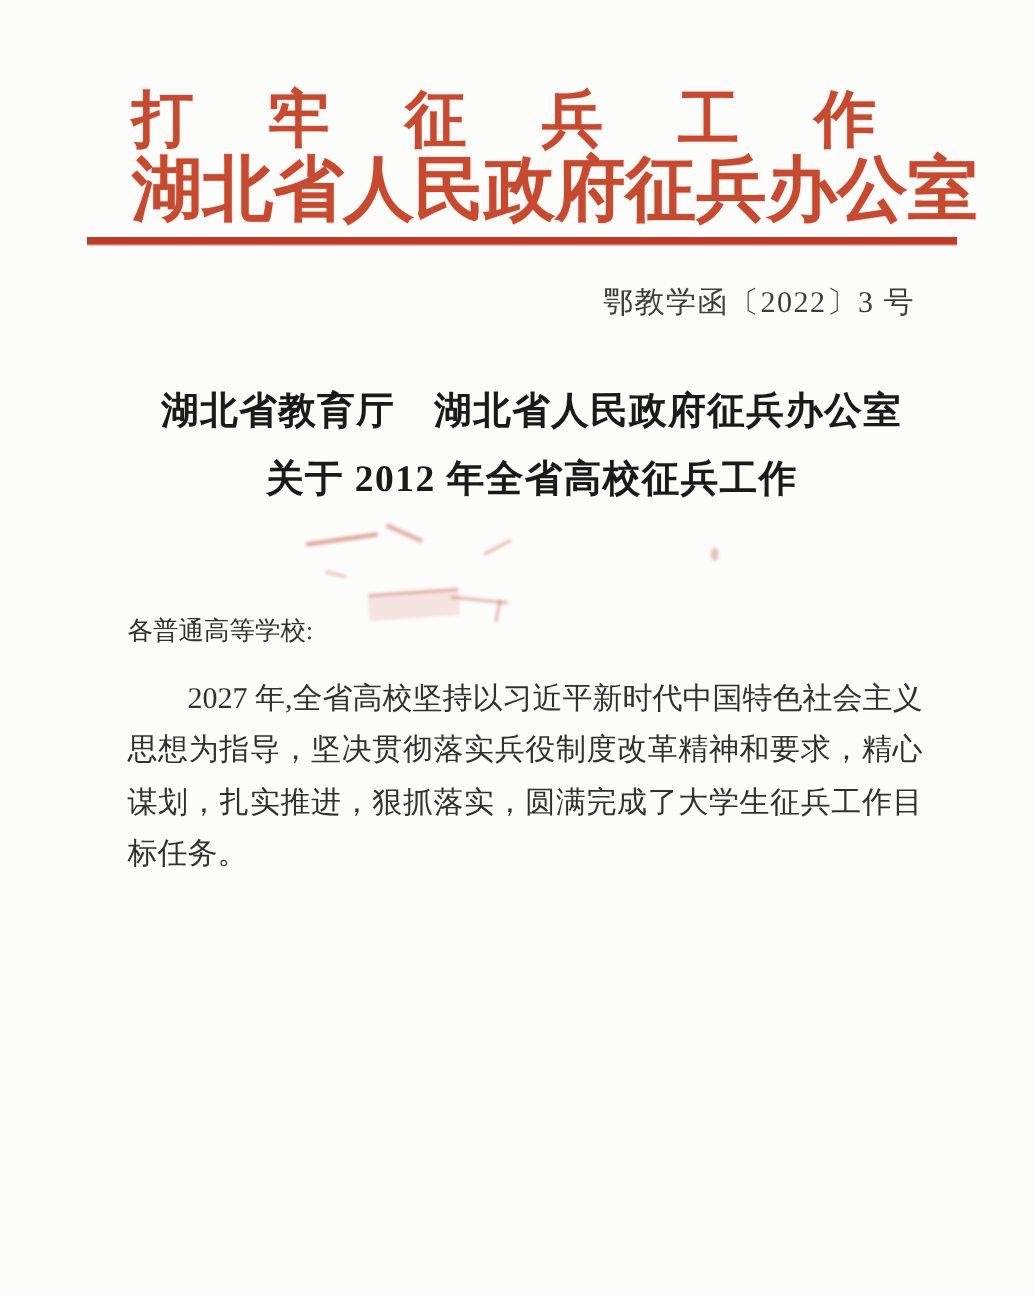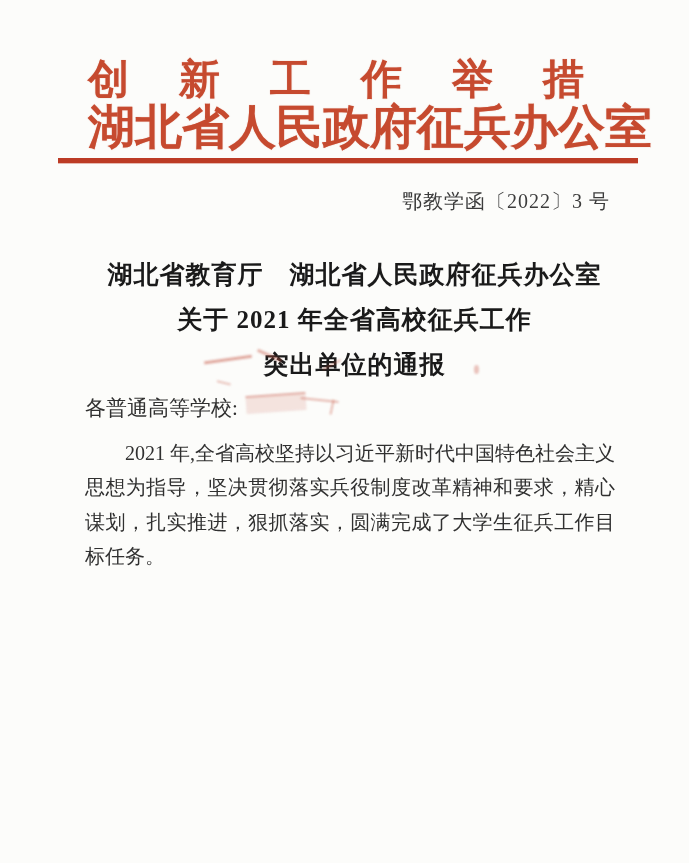--- a/index.html
+++ b/index.html
@@ -111,58 +111,57 @@
     position: absolute;
     left: 85px; top: 391px;
     width: 530px;
     font-size: 20px;
     line-height: 34.6px;
     color: var(--ink, #303030);
     text-align: justify;
     text-justify: inter-character;
   }
   .salutation {
-    font-size: 21px;
-    margin: 0 0 10px 0;
+    font-size: 17px;
+    margin: 13px 0 10px 0;
     text-align: left;
   }
   .para {
     margin: 0;
     text-indent: 2em;
   }
 </style>
 </head>
 <body>
 
 <div class="page">
 
   <header class="letterhead">
-    <div class="org-line1">创新工作举措</div>
+    <div class="org-line1">打牢征兵工作</div>
     <div class="org-line2">湖北省人民政府征兵办公室</div>
   </header>
 
   <div class="red-rule"></div>
 
   <div class="doc-number">鄂教学函〔2022〕3 号</div>
 
   <div class="title">
     <div class="title-line">湖北省教育厅　湖北省人民政府征兵办公室</div>
-    <div class="title-line">关于 2021 年全省高校征兵工作</div>
-    <div class="title-line">突出单位的通报</div>
+    <div class="title-line">关于 2012 年全省高校征兵工作</div>
   </div>
 
   <div class="seal-residue">
     <div class="mark m1"></div>
     <div class="mark m2"></div>
     <div class="mark m3"></div>
     <div class="mark m4"></div>
     <div class="mark m5"></div>
     <div class="mark m6"></div>
     <div class="mark m7"></div>
     <div class="mark m8"></div>
   </div>
 
   <main class="body-text">
     <div class="salutation">各普通高等学校:</div>
-    <p class="para">2021 年,全省高校坚持以习近平新时代中国特色社会主义思想为指导，坚决贯彻落实兵役制度改革精神和要求，精心谋划，扎实推进，狠抓落实，圆满完成了大学生征兵工作目标任务。</p>
+    <p class="para">2027 年,全省高校坚持以习近平新时代中国特色社会主义思想为指导，坚决贯彻落实兵役制度改革精神和要求，精心谋划，扎实推进，狠抓落实，圆满完成了大学生征兵工作目标任务。</p>
   </main>
 
 </div>
 
 </body></html>

